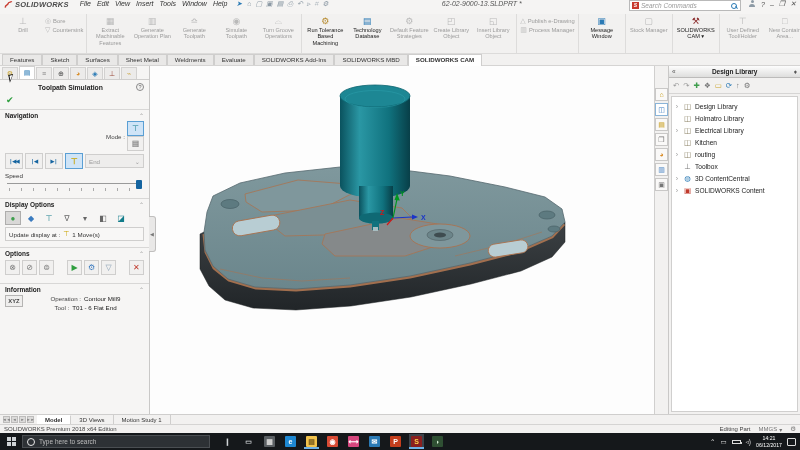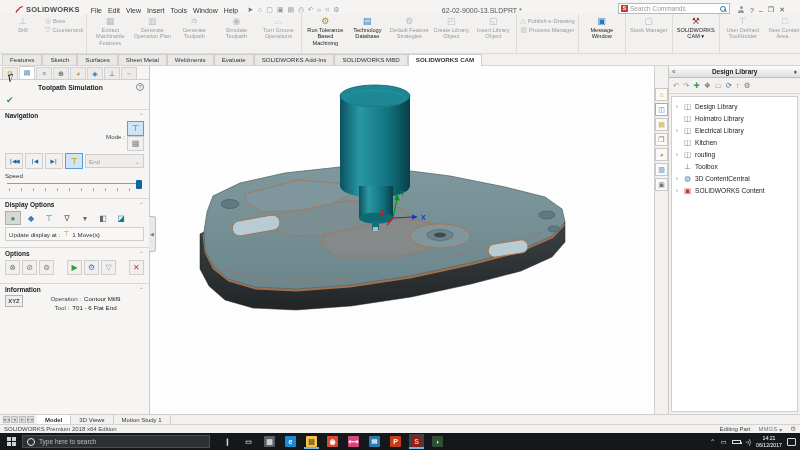--- a/index.html
+++ b/index.html
@@ -1,22 +1,22 @@
 <!DOCTYPE html>
 <html><head>
 <meta charset="utf-8">
 <style>
   * { margin:0; padding:0; box-sizing:border-box; }
   body { font-family:"Liberation Sans", sans-serif; background:#888; }
   .app { position:relative; width:800px; height:450px; background:#fff; overflow:hidden;
          display:flex; flex-direction:column; font-family:"Liberation Sans", sans-serif; }
 
   
-  .titlebar { height:14px; background:#f5f4f3; display:flex; align-items:flex-end; gap:3px;
-              padding:0 15px; font-size:7px; color:#333; flex:0 0 auto; }
+  .titlebar { height:14px; background:#f5f4f3; display:flex; align-items:flex-start; gap:3px;
+              padding:0 4px; font-size:7px; color:#333; flex:0 0 auto;font-style:italic; }
   .logo { display:flex; align-items:center; gap:2px; margin-right:4px; }
   .logo-mark { width:9px; height:9px; flex:0 0 auto; }
   .logo-text { font-weight:bold; font-size:7.5px; letter-spacing:.2px; color:#4a4a4a; }
   .menubar { display:flex; gap:6px; margin:0 4px; }
   .menu-item { cursor:default; color:#333; }
   .pin-ico { color:#2a7ab5; font-size:7px; margin:0 2px; }
   .qat { display:flex; gap:4px; color:#8d9aa5; font-size:7px; margin-right:6px; }
   .qat span { cursor:default; }
   .doc-title { flex:1; text-align:center; color:#555; font-size:7px; white-space:nowrap;
                overflow:hidden; }

